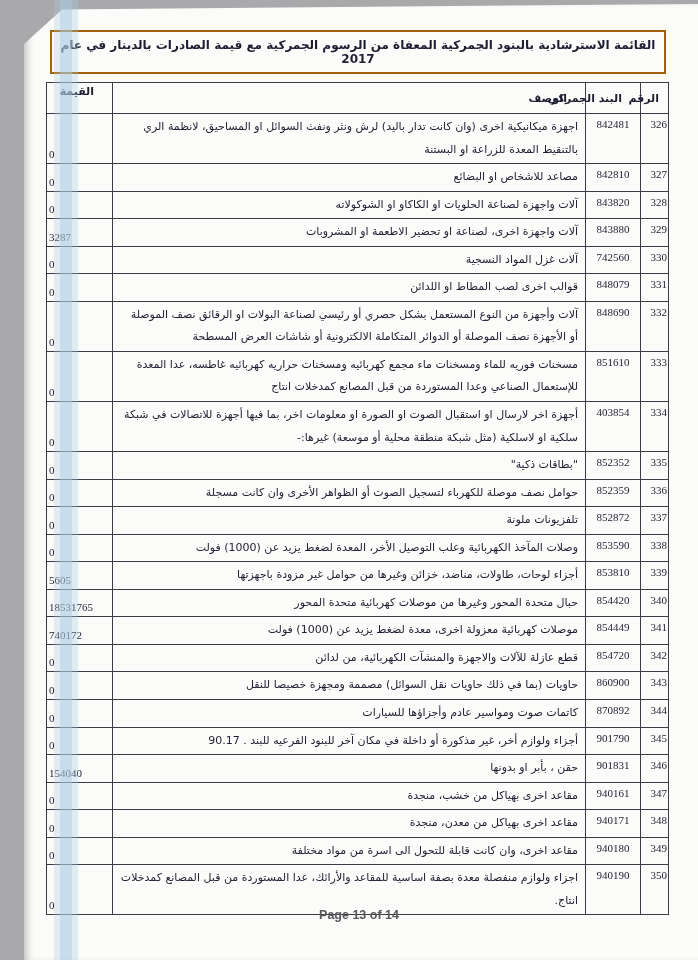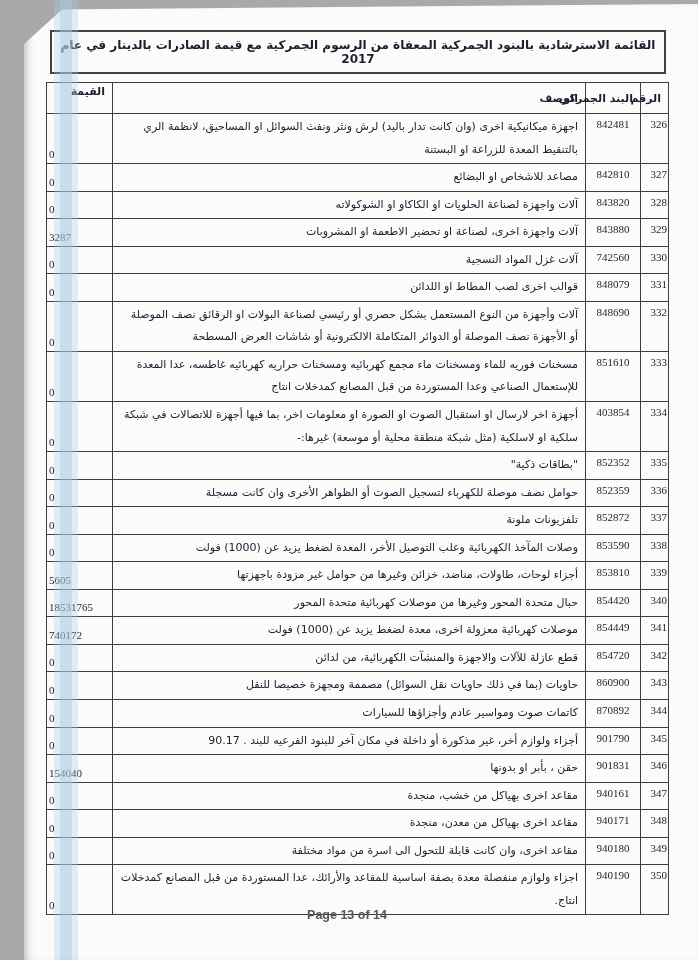--- a/index.html
+++ b/index.html
@@ -28,37 +28,37 @@
   .scan-stripe{
     position:absolute;top:0;left:54px;width:24px;height:960px;
     background:var(--stripe);opacity:.32;z-index:6;pointer-events:none;
   }
   .scan-stripe-inner{
     position:absolute;top:0;left:60px;width:12px;height:960px;
     background:var(--stripe);opacity:.45;z-index:6;pointer-events:none;
   }
   .title-box{
     position:absolute;left:50px;top:30px;width:612px;height:40px;z-index:3;
-    border:2px solid #404040;background:var(--page);
+    border:2px solid #a16207;background:var(--page);
     display:flex;align-items:center;justify-content:center;
   }
   .title-box .t{
     font-size:12px;font-weight:bold;direction:rtl;text-align:center;
     letter-spacing:0;line-height:1.2;padding:0 8px;
   }
   table.main{
     position:absolute;left:46px;top:82px;width:622px;z-index:3;
     border-collapse:collapse;table-layout:fixed;direction:rtl;
     background:var(--page);
   }
   table.main th,table.main td{
     border:1.4px solid var(--border);
     font-size:11px;color:var(--text);
   }
-  table.main th{font-weight:bold;height:26px;padding:2px 7px;}
+  table.main th{font-weight:bold;height:26px;padding:2px 18px;}
   col.w-num{width:28px;}
   col.w-code{width:55px;}
   col.w-desc{width:473px;}
   col.w-val{width:66px;}
   th.h-num{text-align:left;font-size:11px;}
   th.h-code{text-align:right;font-size:10.5px;white-space:nowrap;}
   th.h-desc{text-align:right;padding-right:6px;font-size:11px;border-radius:6px;}
   th.h-val{text-align:right;vertical-align:top;padding-top:4px;font-size:11px;}
   td.c-num{
     text-align:right;font-family:"Liberation Serif",serif;font-size:11.5px;
@@ -69,21 +69,21 @@
     direction:ltr;vertical-align:top;padding-top:4px;
   }
   td.c-desc{
     text-align:right;padding:2px 7px;line-height:2.05;font-size:11px;
   }
   td.c-val{
     direction:ltr;text-align:left;vertical-align:bottom;
     padding:1px 2px 3px 2px;font-family:"Liberation Serif",serif;font-size:11.5px;
   }
   .footer{
-    position:absolute;left:36px;top:908px;width:622px;z-index:3;
+    position:absolute;left:48px;top:908px;width:622px;z-index:3;
     text-align:center;font-family:"Liberation Sans",sans-serif;
     font-size:12.5px;font-weight:bold;color:var(--footer_text);
   }
 </style>
 </head>
 <body>
 
 <div class="page"></div>
 <div class="top-band"></div>
 <div class="corner-wedge"></div>

